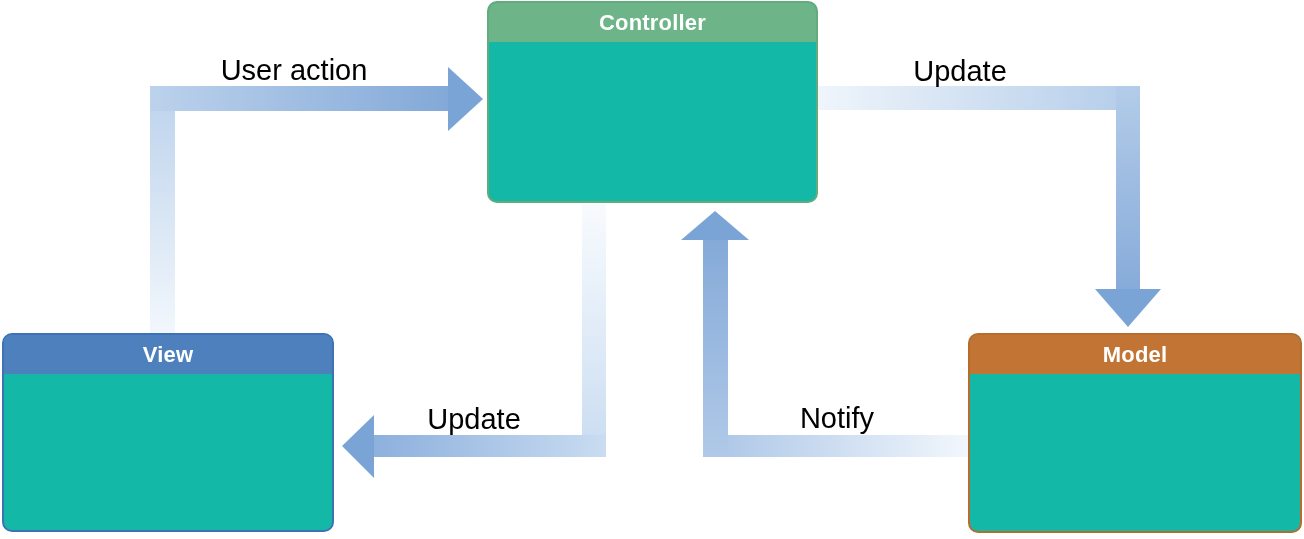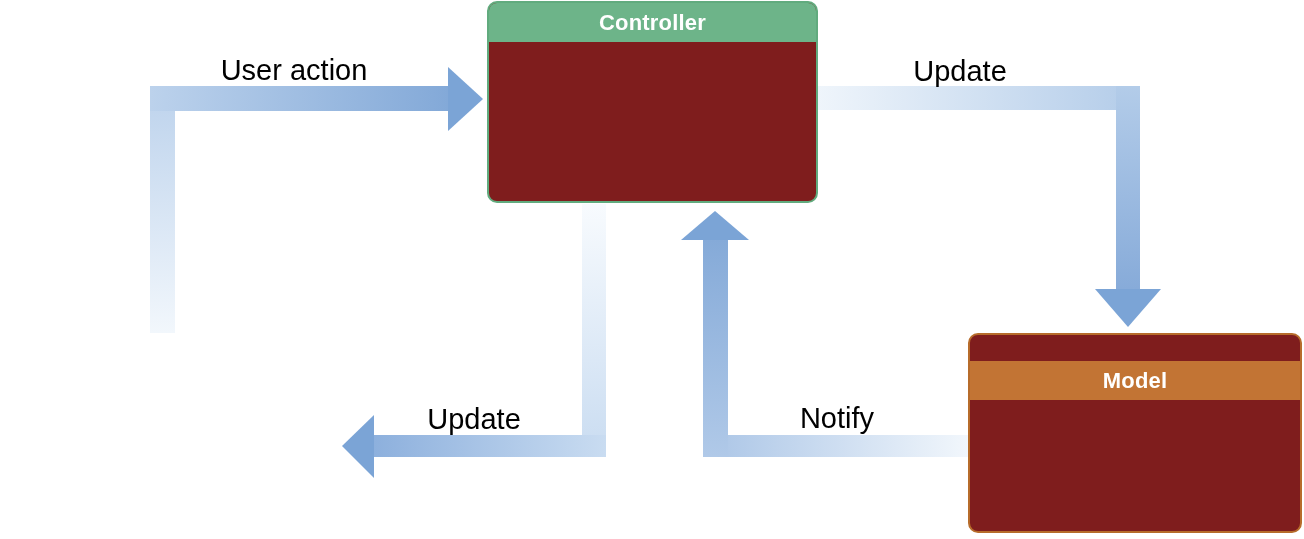--- a/index.html
+++ b/index.html
@@ -17,21 +17,21 @@
   }
   .arrow-layer {
     position: absolute;
     left: 0; top: 0;
     width: 1304px;
     height: 539px;
   }
   .box {
     position: absolute;
     box-sizing: border-box;
-    background: #7f1d1d;
+    background: #14b8a6;
     border-radius: 10px;
     overflow: hidden;
   }
   .box-header {
     height: 39px;
     display: flex;
     align-items: center;
     justify-content: center;
   }
   .box-title {
@@ -50,21 +50,21 @@
     left: 2px; top: 333px;
     width: 332px; height: 199px;
     border: 2px solid #3d73b6;
   }
   .box-view .box-header { background: #4d80bd; }
   .box-model {
     left: 968px; top: 333px;
     width: 334px; height: 200px;
     border: 2px solid #b76c2b;
   }
-  .box-model .box-header { background: #c27434; margin-top: 26px; }
+  .box-model .box-header { background: #c27434; }
   .arrow-label {
     position: absolute;
     transform: translateX(-50%);
     font-size: 29px;
     color: #000000;
     white-space: nowrap;
   }
   .lbl-user-action { left: 294px; top: 54px; }
   .lbl-update-model { left: 960px; top: 55px; }
   .lbl-update-view { left: 474px; top: 403px; }
@@ -144,20 +144,25 @@
   <div class="arrow-label lbl-update-model">Update</div>
   <div class="arrow-label lbl-update-view">Update</div>
   <div class="arrow-label lbl-notify">Notify</div>
 
   <div class="box box-controller">
     <div class="box-header">
       <span class="box-title">Controller</span>
     </div>
   </div>
 
+  <div class="box box-view">
+    <div class="box-header">
+      <span class="box-title">View</span>
+    </div>
+  </div>
 
   <div class="box box-model">
     <div class="box-header">
       <span class="box-title">Model</span>
     </div>
   </div>
 
 </div>
 
 </body></html>

